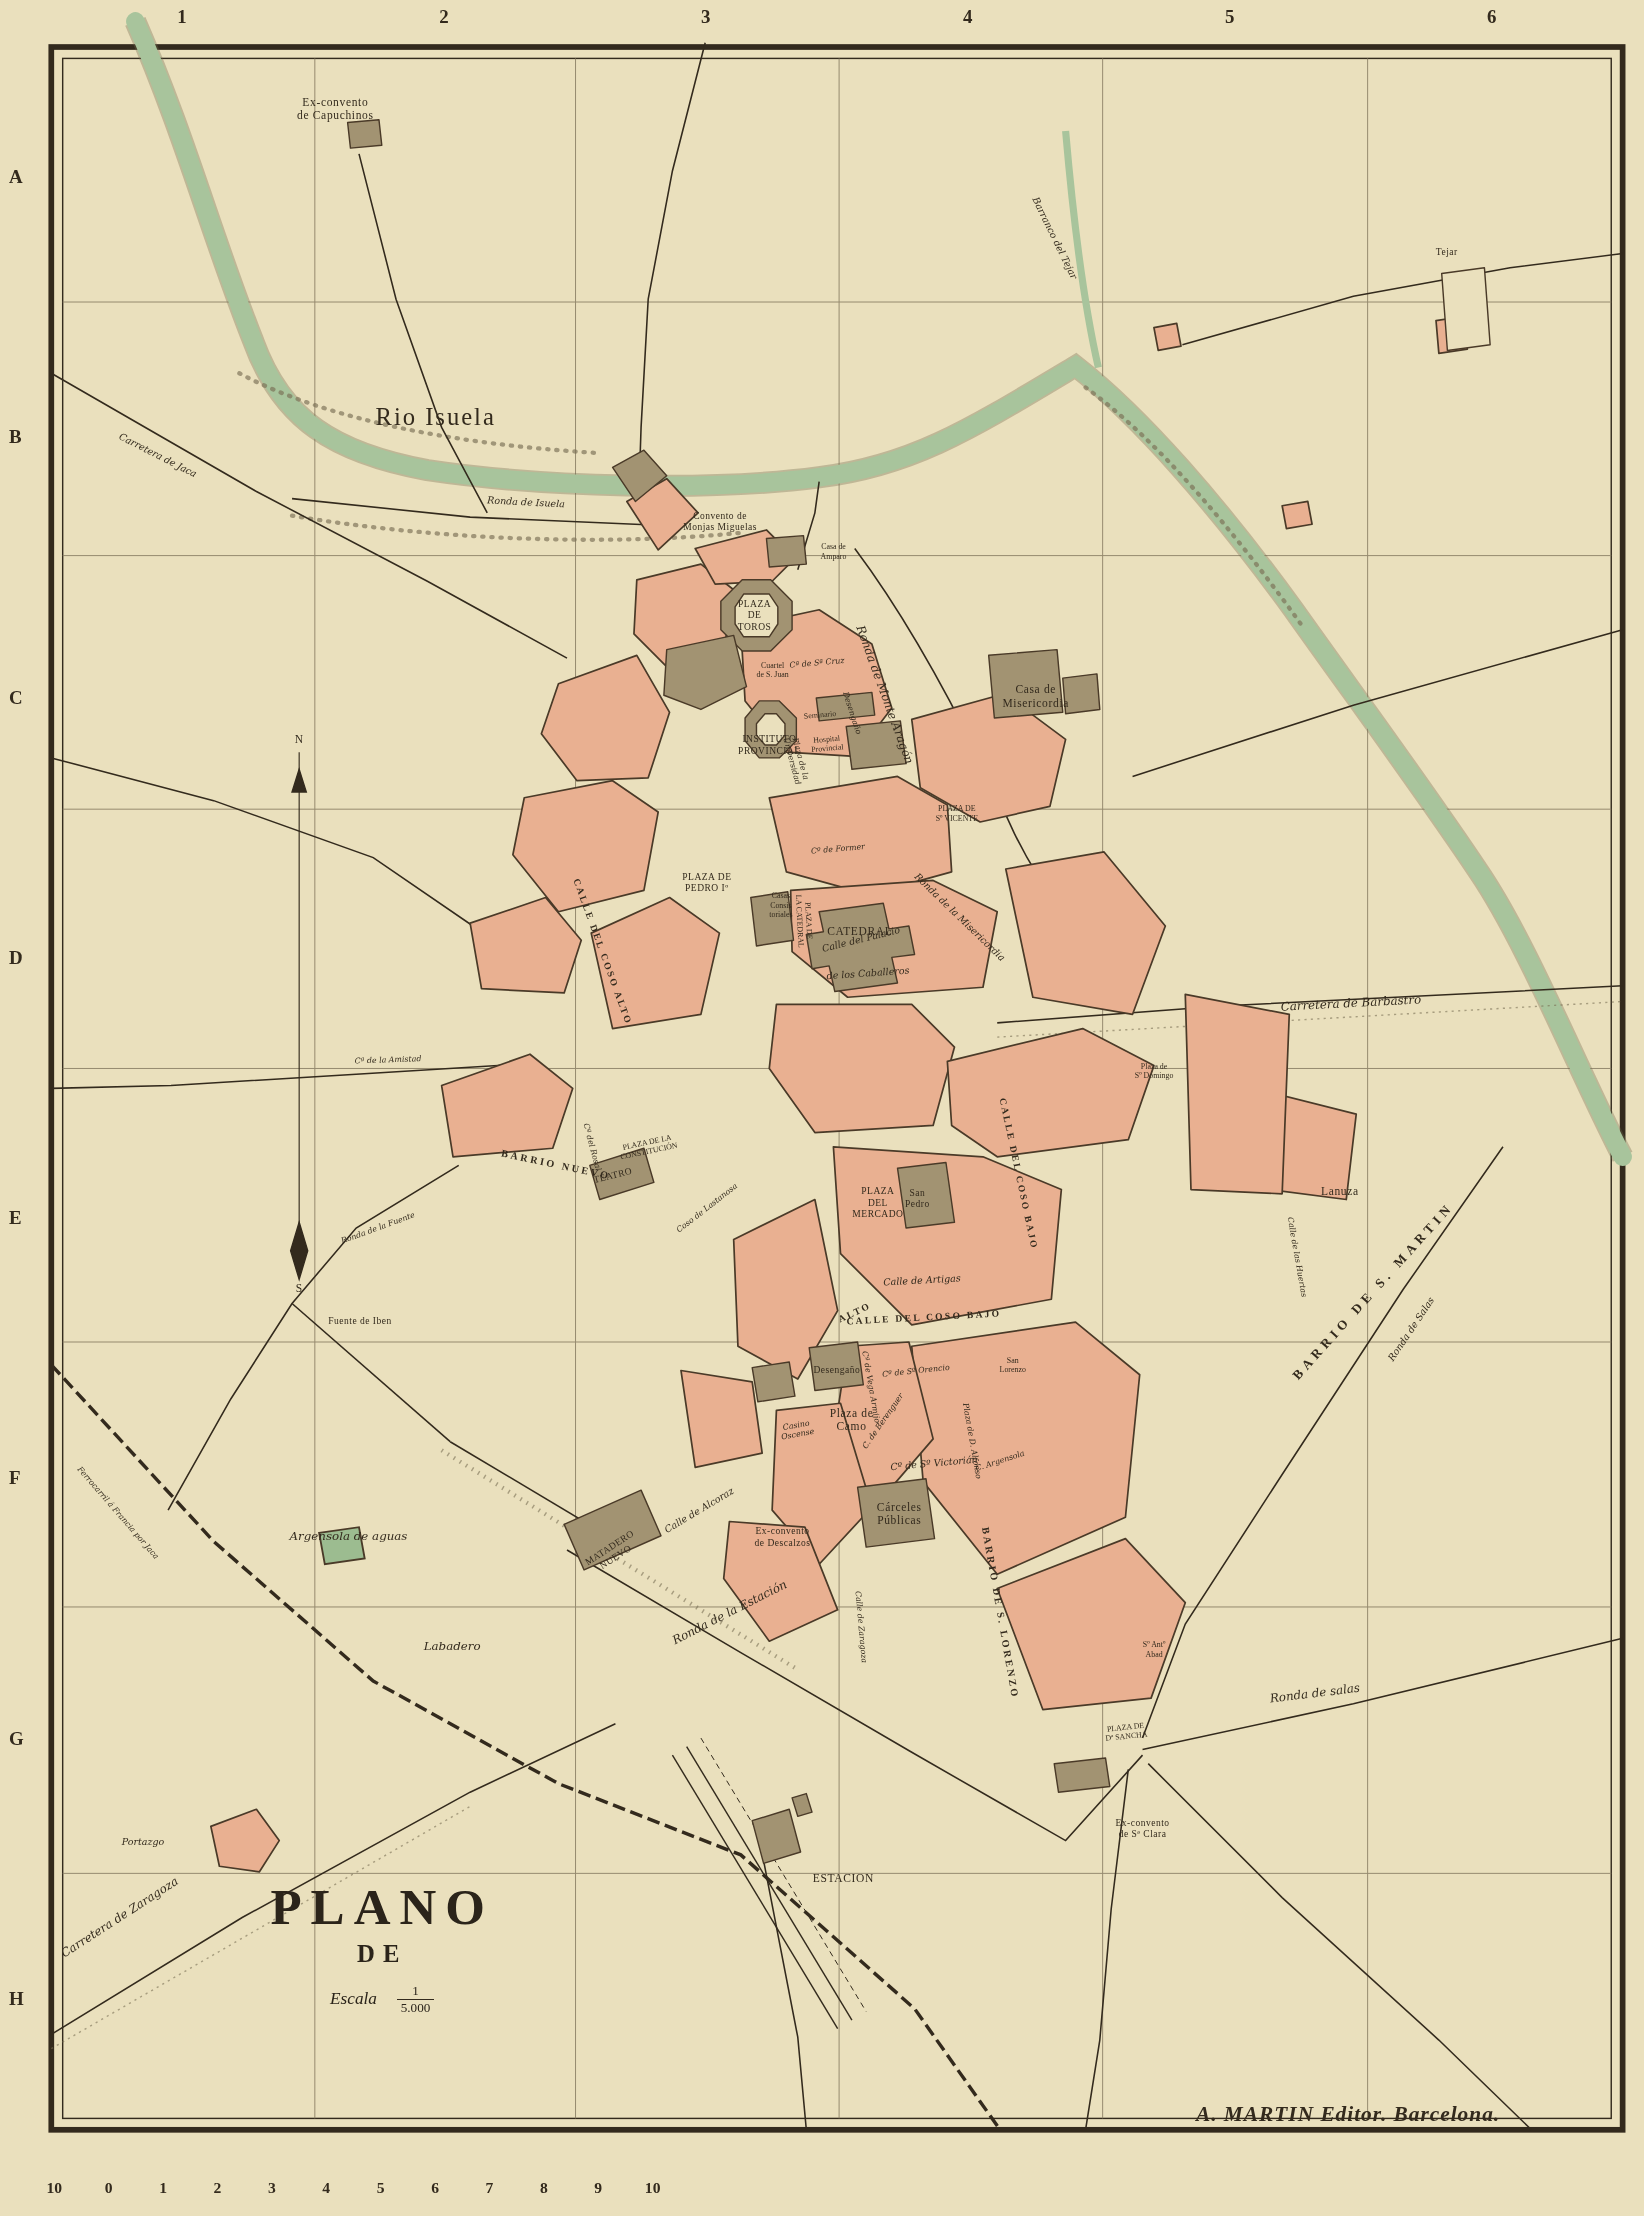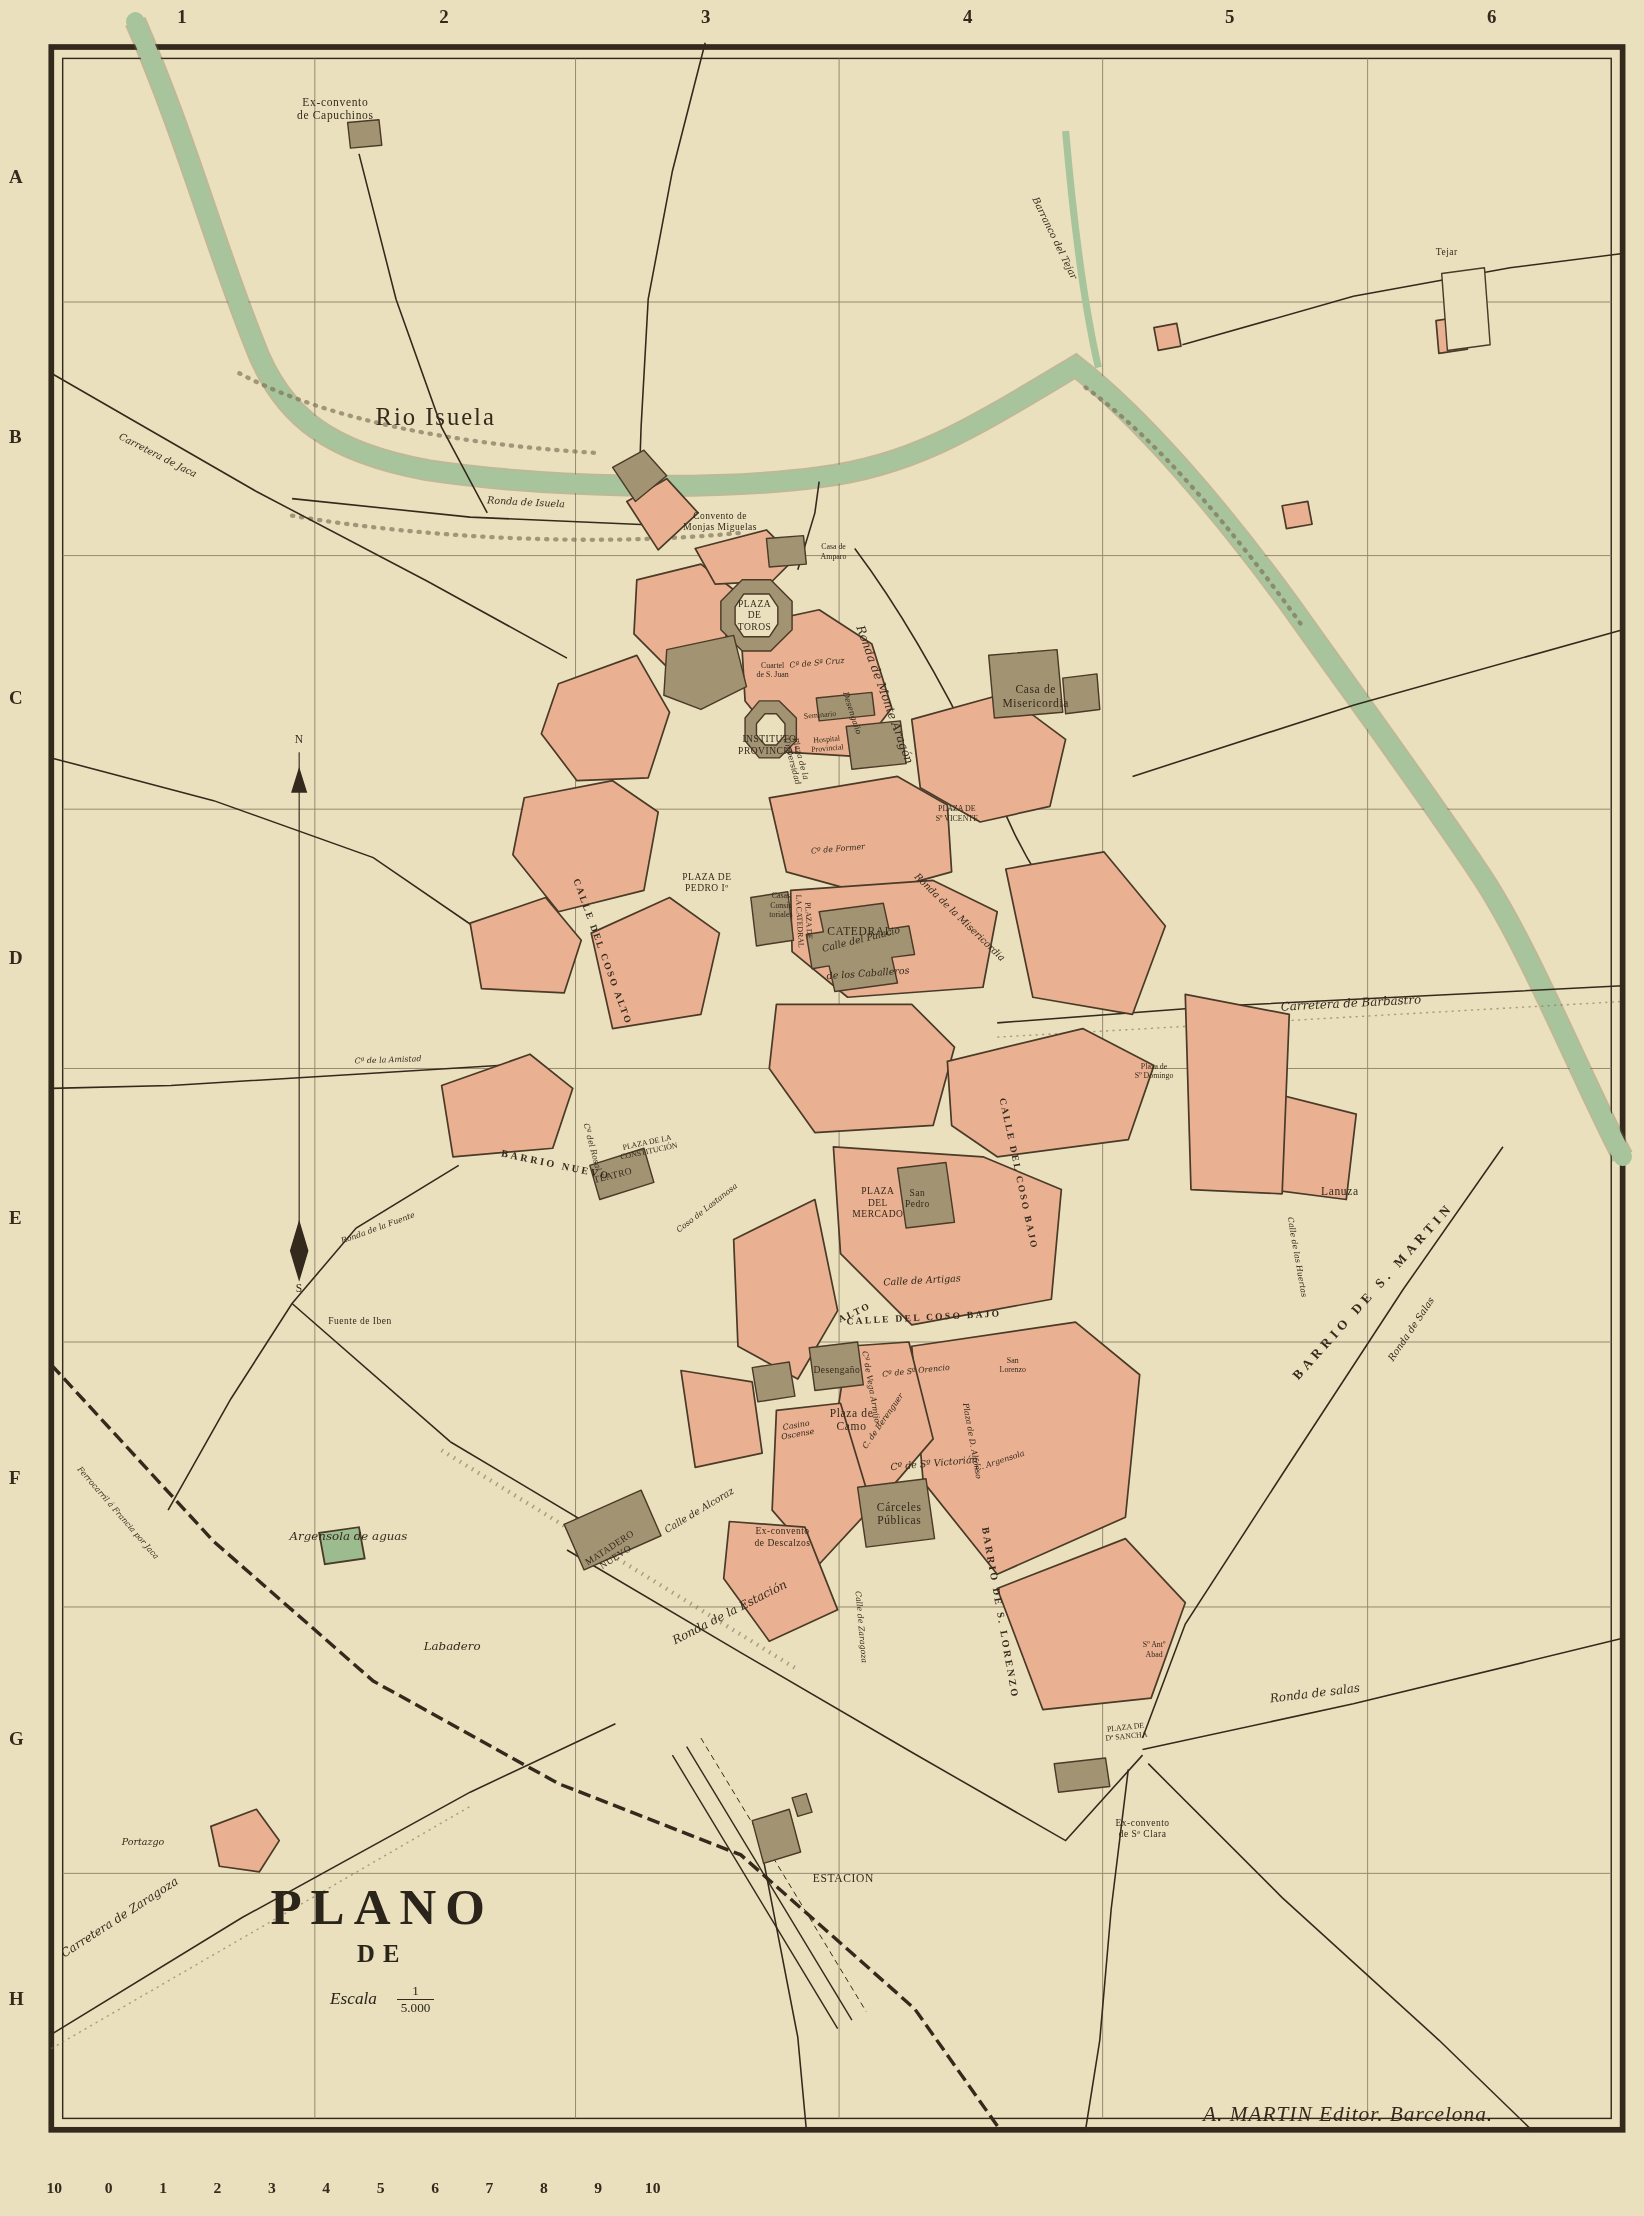--- a/index.html
+++ b/index.html
@@ -31,21 +31,21 @@
   #title-block{position:absolute;left:12.5%;top:84.0%;width:21.5%;text-align:center;color:var(--title-ink);}
   .title-line1{font-size:3.1vw;font-weight:bold;letter-spacing:.55vw;line-height:1;}
   .title-line2{font-size:1.5vw;font-weight:bold;letter-spacing:.5vw;margin-top:.55vw;line-height:1;}
   .title-line3{font-size:3.5vw;font-weight:bold;letter-spacing:.28vw;margin-top:.45vw;line-height:1;}
   .escala-row{margin-top:1.0vw;display:flex;justify-content:center;align-items:center;gap:1.2vw;}
   .escala-label{font-style:italic;font-size:1.05vw;}
   .frac{display:inline-block;text-align:center;font-size:.8vw;line-height:1.15;}
   .frac .den{border-top:.09vw solid var(--ink);padding:0 .25vw;}
   
   #editor-line{position:absolute;left:66%;top:93.8%;width:32%;text-align:center;
-               font-style:italic;font-weight:normal;font-size:1.3vw;letter-spacing:.06vw;}
+               font-style:italic;font-weight:bold;font-size:1.3vw;letter-spacing:.06vw;}
   
   #scalebar{position:absolute;left:3.3%;top:97.25%;width:36.4%;height:2.2%;}
   #scalebar-numbers{position:relative;height:45%;font-size:.95vw;font-weight:bold;}
   #scalebar-numbers span{position:absolute;transform:translateX(-50%);top:0;}
 </style>
 </head>
 <body>
 
 <div class="sheet">
 

